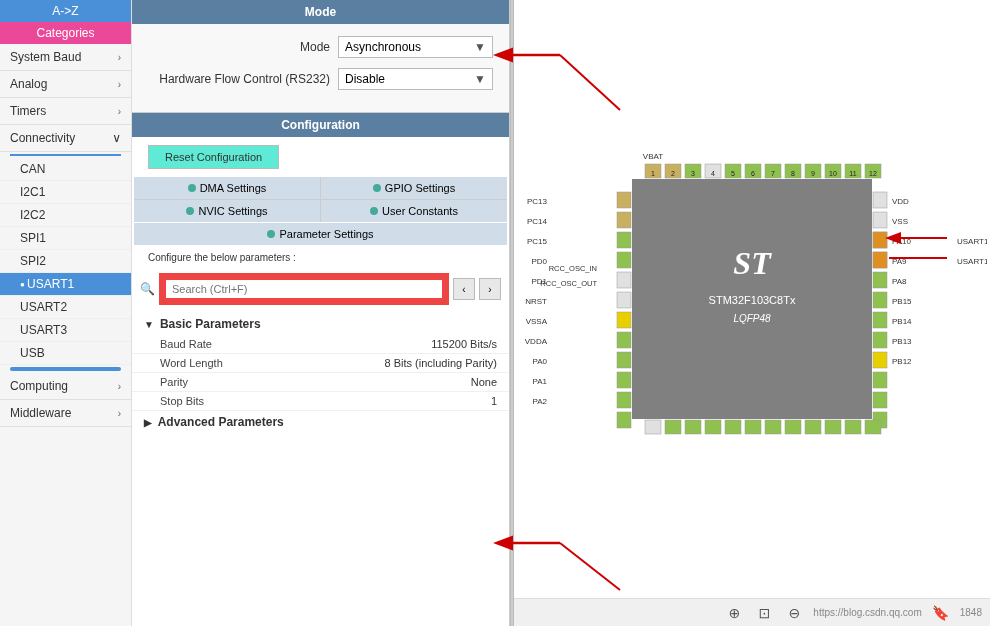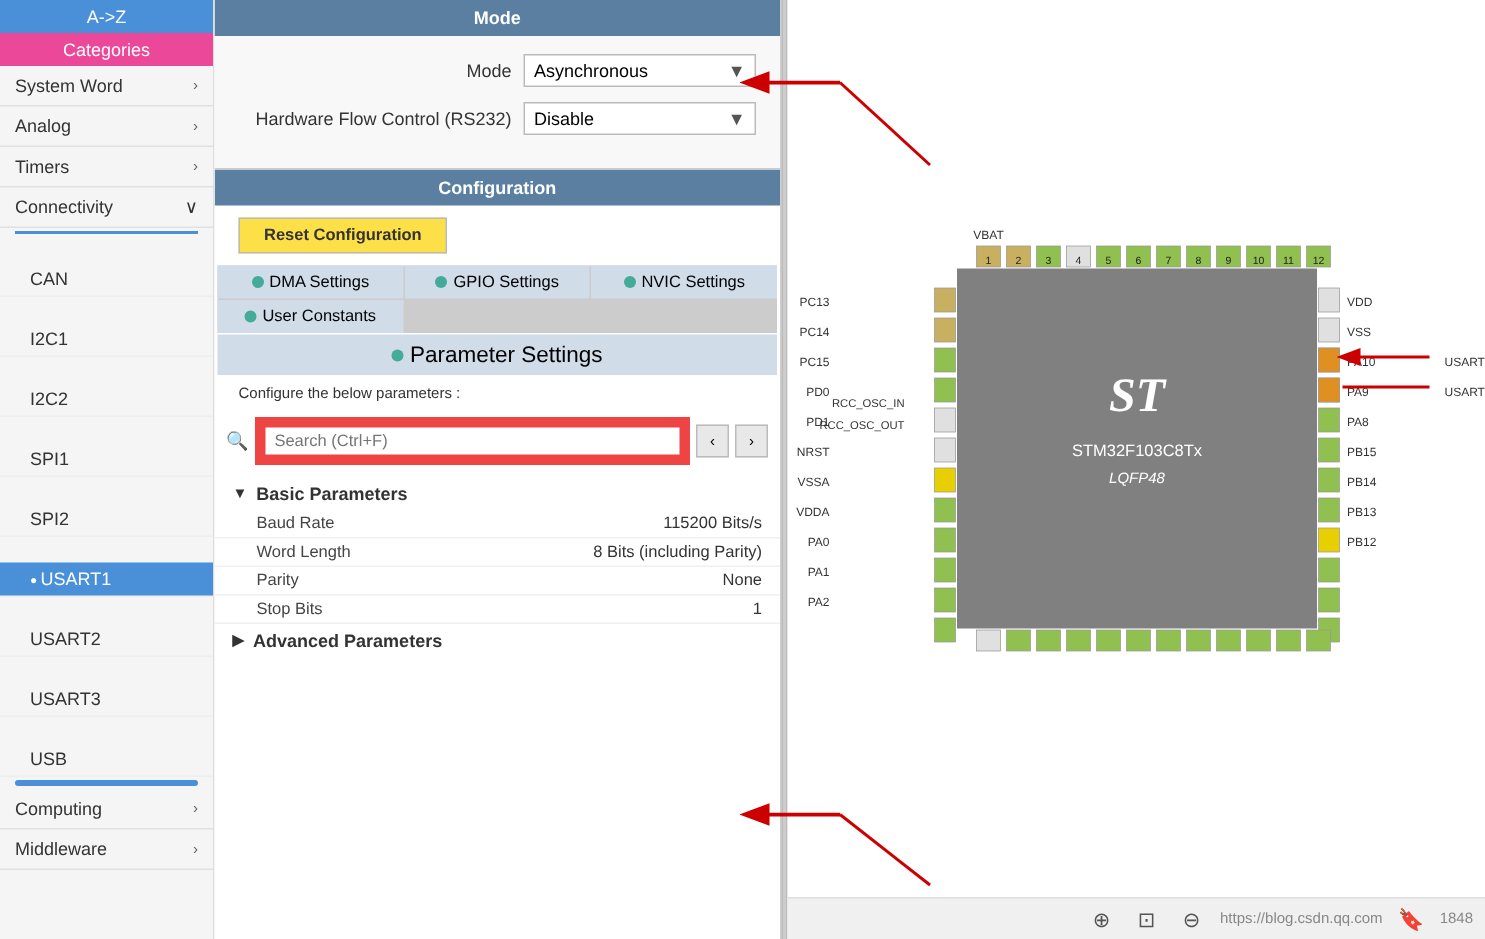--- a/index.html
+++ b/index.html
@@ -1,52 +1,52 @@
 <!DOCTYPE html>
 <html><head>
   <meta charset="utf-8">
   <style>
     * { box-sizing: border-box; margin: 0; padding: 0; }
     body { font-family: 'Segoe UI', Arial, sans-serif; font-size: 12px; background: #f0f0f0; width: 990px; height: 626px; overflow: hidden; display: flex; flex-direction: column; }
 
     .main-area { display: flex; flex: 1; overflow: hidden; }
 
     
-    .sidebar { width: 143px; background: #f5f5f5; border-right: 1px solid #ddd; display: flex; flex-direction: column; overflow-y: auto; }
+    .sidebar { width: 132px; background: #f5f5f5; border-right: 1px solid #ddd; display: flex; flex-direction: column; overflow-y: auto; }
     .sidebar-az { background: #4a90d9; color: white; text-align: center; padding: 4px; font-size: 12px; cursor: pointer; }
     .sidebar-categories { background: #ec4899; color: white; text-align: center; padding: 4px; font-size: 12px; cursor: pointer; }
     .sidebar-section { padding: 6px 10px; display: flex; justify-content: space-between; align-items: center; cursor: pointer; border-bottom: 1px solid #e0e0e0; font-size: 12px; color: #333; }
     .sidebar-section .chevron { font-size: 10px; color: #666; }
     .sidebar-group-header { padding: 6px 10px; display: flex; justify-content: space-between; align-items: center; cursor: pointer; border-bottom: 1px solid #e0e0e0; font-size: 12px; color: #333; }
-    .sidebar-item { padding: 4px 10px 4px 20px; cursor: pointer; font-size: 12px; color: #333; border-bottom: 1px solid #eee; margin-top: 17px; }
+    .sidebar-item { padding: 4px 10px 4px 20px; cursor: pointer; font-size: 12px; color: #333; border-bottom: 1px solid #eee; }
     .sidebar-item.active { background: #4a90d9; color: white; }
     .sidebar-item.has-dot::before { content: '● '; font-size: 8px; color: #4a90d9; vertical-align: middle; }
     .sidebar-item.active.has-dot::before { color: white; }
     .connectivity-divider { height: 2px; background: #4a90d9; margin: 2px 10px; }
 
     
     .center-panel { width: 378px; background: #fff; border-right: 1px solid #ccc; display: flex; flex-direction: column; overflow: hidden; }
     .mode-section { border-bottom: 1px solid #ccc; }
     .mode-header { background: #5a7fa0; color: white; text-align: center; padding: 5px; font-size: 12px; font-weight: bold; }
     .mode-body { padding: 12px 16px; background: #f8f8f8; }
     .mode-row { display: flex; align-items: center; margin-bottom: 10px; }
     .mode-label { width: 190px; font-size: 12px; color: #333; text-align: right; padding-right: 8px; }
     .mode-select { flex: 1; padding: 3px 6px; border: 1px solid #bbb; background: white; font-size: 12px; cursor: pointer; display: flex; justify-content: space-between; align-items: center; }
     .mode-select .arrow { color: #555; }
 
     .config-section { flex: 1; display: flex; flex-direction: column; overflow: hidden; }
     .config-header { background: #5a7fa0; color: white; text-align: center; padding: 5px; font-size: 12px; font-weight: bold; }
     .config-body { flex: 1; display: flex; flex-direction: column; overflow: hidden; }
     .reset-btn-row { padding: 8px 16px; }
-    .reset-btn { padding: 5px 16px; background: #fde047; border: 1px solid #bbb; font-size: 11px; cursor: pointer; color: #333; font-weight: bold; }
-
-    .config-tabs { display: grid; grid-template-columns: 1fr 1fr 1fr; gap: 1px; background: #ccc; margin: 0 2px; }
+    .reset-btn { padding: 5px 16px; background: #5eead4; border: 1px solid #bbb; font-size: 11px; cursor: pointer; color: #333; }
+
+    .config-tabs { display: grid; grid-template-columns: 1fr 1fr; gap: 1px; background: #ccc; margin: 0 2px; }
     .config-tab { background: #d0dce8; padding: 5px; font-size: 11px; text-align: center; cursor: pointer; display: flex; align-items: center; justify-content: center; gap: 4px; }
     .config-tab .dot { width: 8px; height: 8px; border-radius: 50%; background: #4a9; }
-    .param-tab { background: #d0dce8; padding: 5px; font-size: 15px; text-align: center; cursor: pointer; display: flex; align-items: center; justify-content: center; gap: 4px; margin: 1px 2px; }
+    .param-tab { background: #d0dce8; padding: 5px; font-size: 11px; text-align: center; cursor: pointer; display: flex; align-items: center; justify-content: center; gap: 4px; margin: 1px 2px; }
     .param-tab .dot { width: 8px; height: 8px; border-radius: 50%; background: #4a9; }
 
     .configure-label { padding: 6px 16px; font-size: 10px; color: #333; }
 
     .search-row { display: flex; align-items: center; padding: 4px 8px; gap: 4px; }
     .search-input { flex: 1; padding: 3px 6px; border: 7px solid #ef4444; font-size: 11px; color: #999; }
     .search-btn { width: 22px; height: 22px; background: #e8e8e8; border: 1px solid #bbb; cursor: pointer; display: flex; align-items: center; justify-content: center; font-size: 10px; }
 
     .params-list { flex: 1; overflow-y: auto; padding: 4px 0; }
     .param-group-header { display: flex; align-items: center; padding: 4px 12px; font-size: 12px; font-weight: bold; color: #333; cursor: pointer; }
@@ -65,21 +65,21 @@
 </head>
 <body>
 
 <div class="main-area">
 
   <div class="sidebar">
     <div class="sidebar-az">A-&gt;Z</div>
     <div class="sidebar-categories">Categories</div>
 
     <div class="sidebar-section">
-      <span>System Word</span>
+      <span>System Baud</span>
       <span class="chevron">›</span>
     </div>
 
     <div class="sidebar-section">
       <span>Analog</span>
       <span class="chevron">›</span>
     </div>
 
     <div class="sidebar-section">
       <span>Timers</span>

